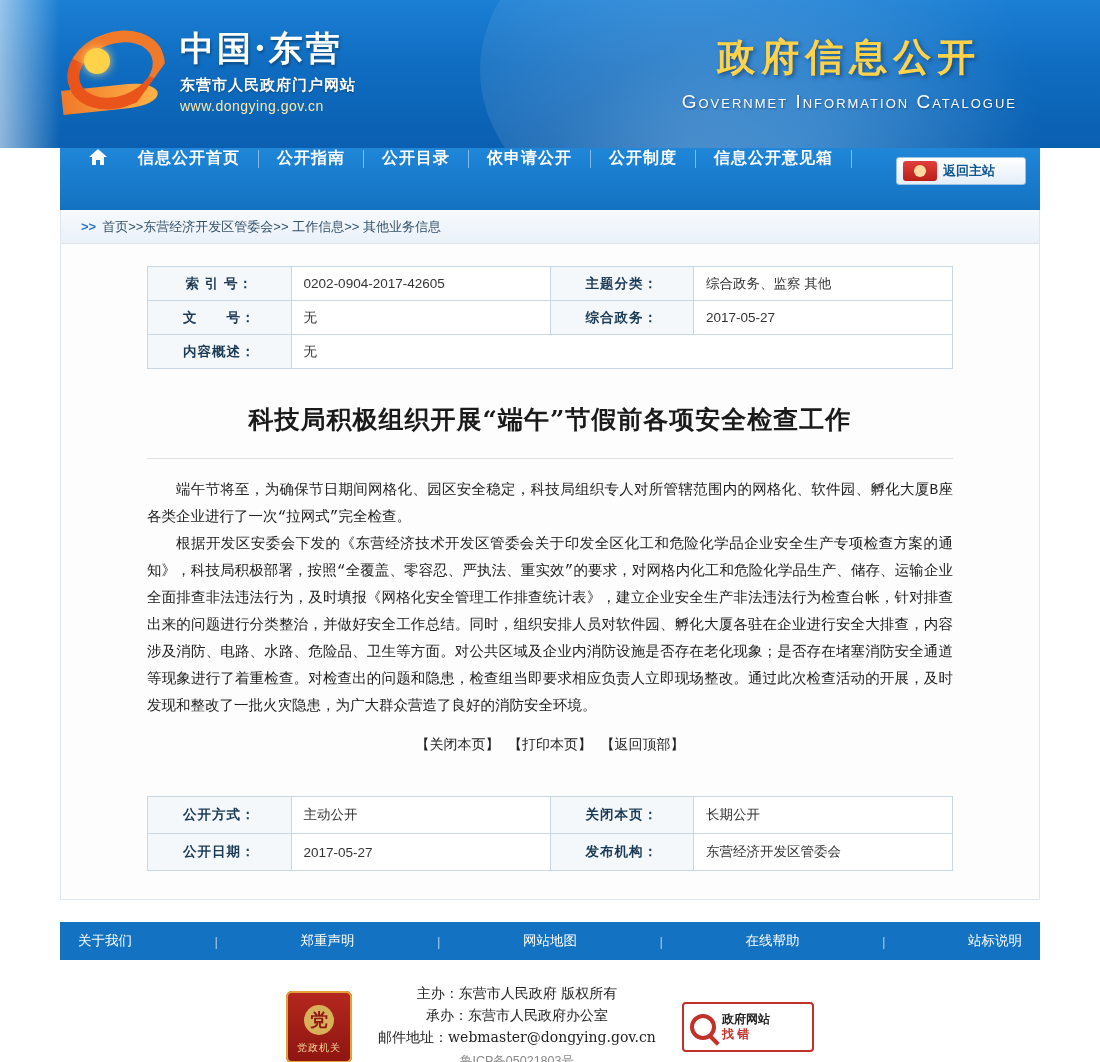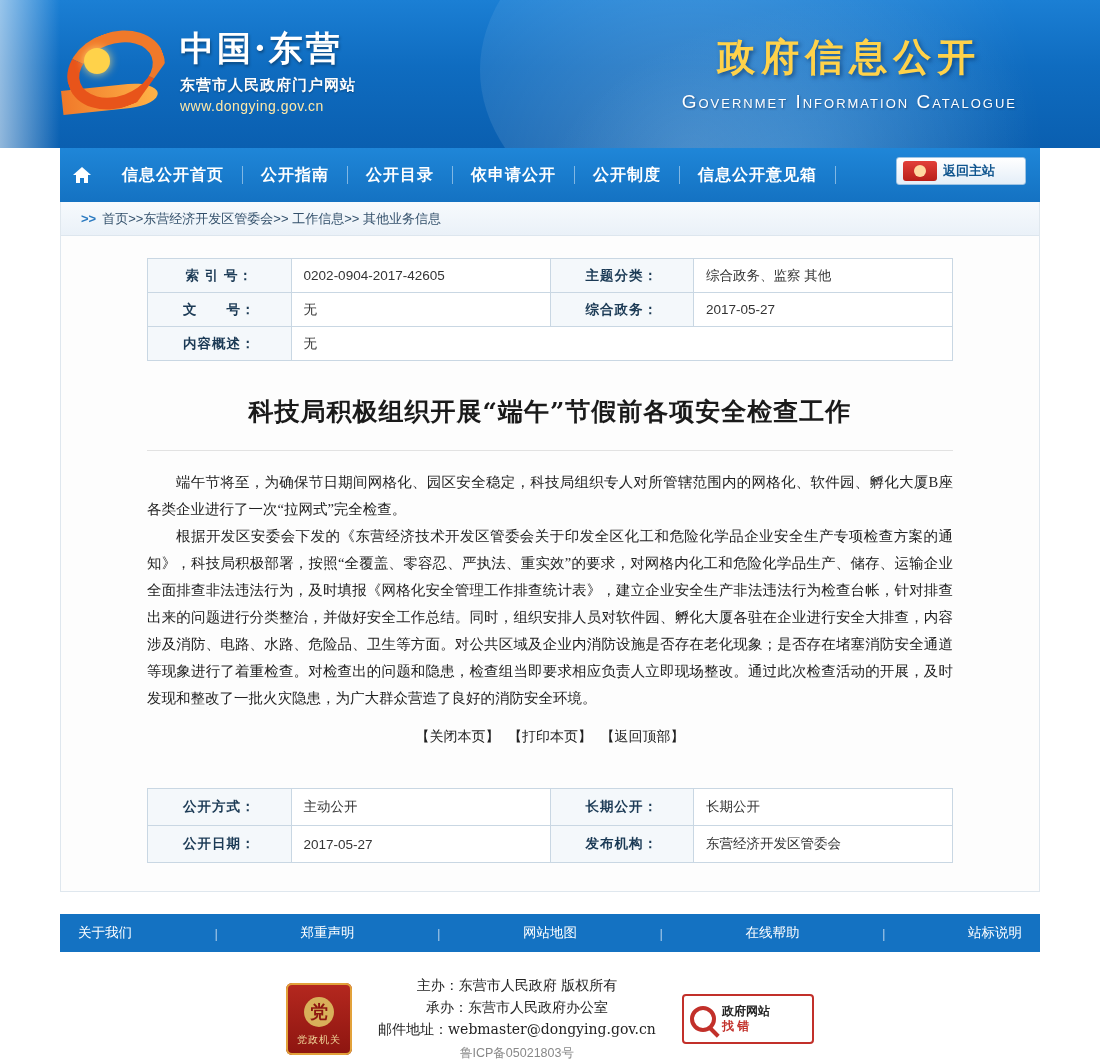--- a/index.html
+++ b/index.html
@@ -121,26 +121,27 @@
     margin-top: 8px;
     font-size: 19px;
     color: #ffffff;
     letter-spacing: 2px;
     font-variant: small-caps;
     text-shadow: 1px 1px 2px rgba(0,40,90,0.5);
   }
 
   
   .navbar {
-    height: 54px;
+    height: 62px;
     margin: 0 60px;
     background: linear-gradient(180deg, #1f86d8 0%, #1472c2 100%);
     display: flex;
-    align-items: center;
-    position: relative;
+    align-items: flex-start;
+    position: relative;
+    padding-left: 16px;
   }
   .nav-home-icon {
     width: 44px;
     display: flex; align-items: center; justify-content: center;
     color: #fff;
   }
   .nav-items { display: flex; align-items: center; }
   .nav-item {
     color: #ffffff;
     font-size: 16px;
@@ -238,21 +239,21 @@
     letter-spacing: 1px;
     padding-bottom: 22px;
     border-bottom: 1px solid #e2e2e2;
   }
   .article-body {
     width: 806px;
     margin: 18px auto 0;
     font-size: 14.5px;
     line-height: 27px;
     color: #222222;
-    font-family: Liberation Serif, serif;
+    font-family: Liberation Mono, monospace;
     text-align: justify;
   }
   .article-body p { margin: 0; text-indent: 2em; }
   .article-actions {
     width: 806px;
     margin: 16px auto 0;
     text-align: center;
     font-size: 14px;
     color: #222;
     font-family: "DejaVu Serif", serif;
@@ -473,21 +474,21 @@
       <a>【关闭本页】</a>
       <a>【打印本页】</a>
       <a>【返回顶部】</a>
     </div>
 
     <table class="foot-table">
       <tbody>
         <tr>
           <td class="lab">公开方式：</td>
           <td class="val">主动公开</td>
-          <td class="lab">长期公开：</td>
+          <td class="lab">关闭本页：</td>
           <td class="val">长期公开</td>
         </tr>
         <tr>
           <td class="lab">公开日期：</td>
           <td class="val">2017-05-27</td>
           <td class="lab">发布机构：</td>
           <td class="val">东营经济开发区管委会</td>
         </tr>
       </tbody>
     </table>

